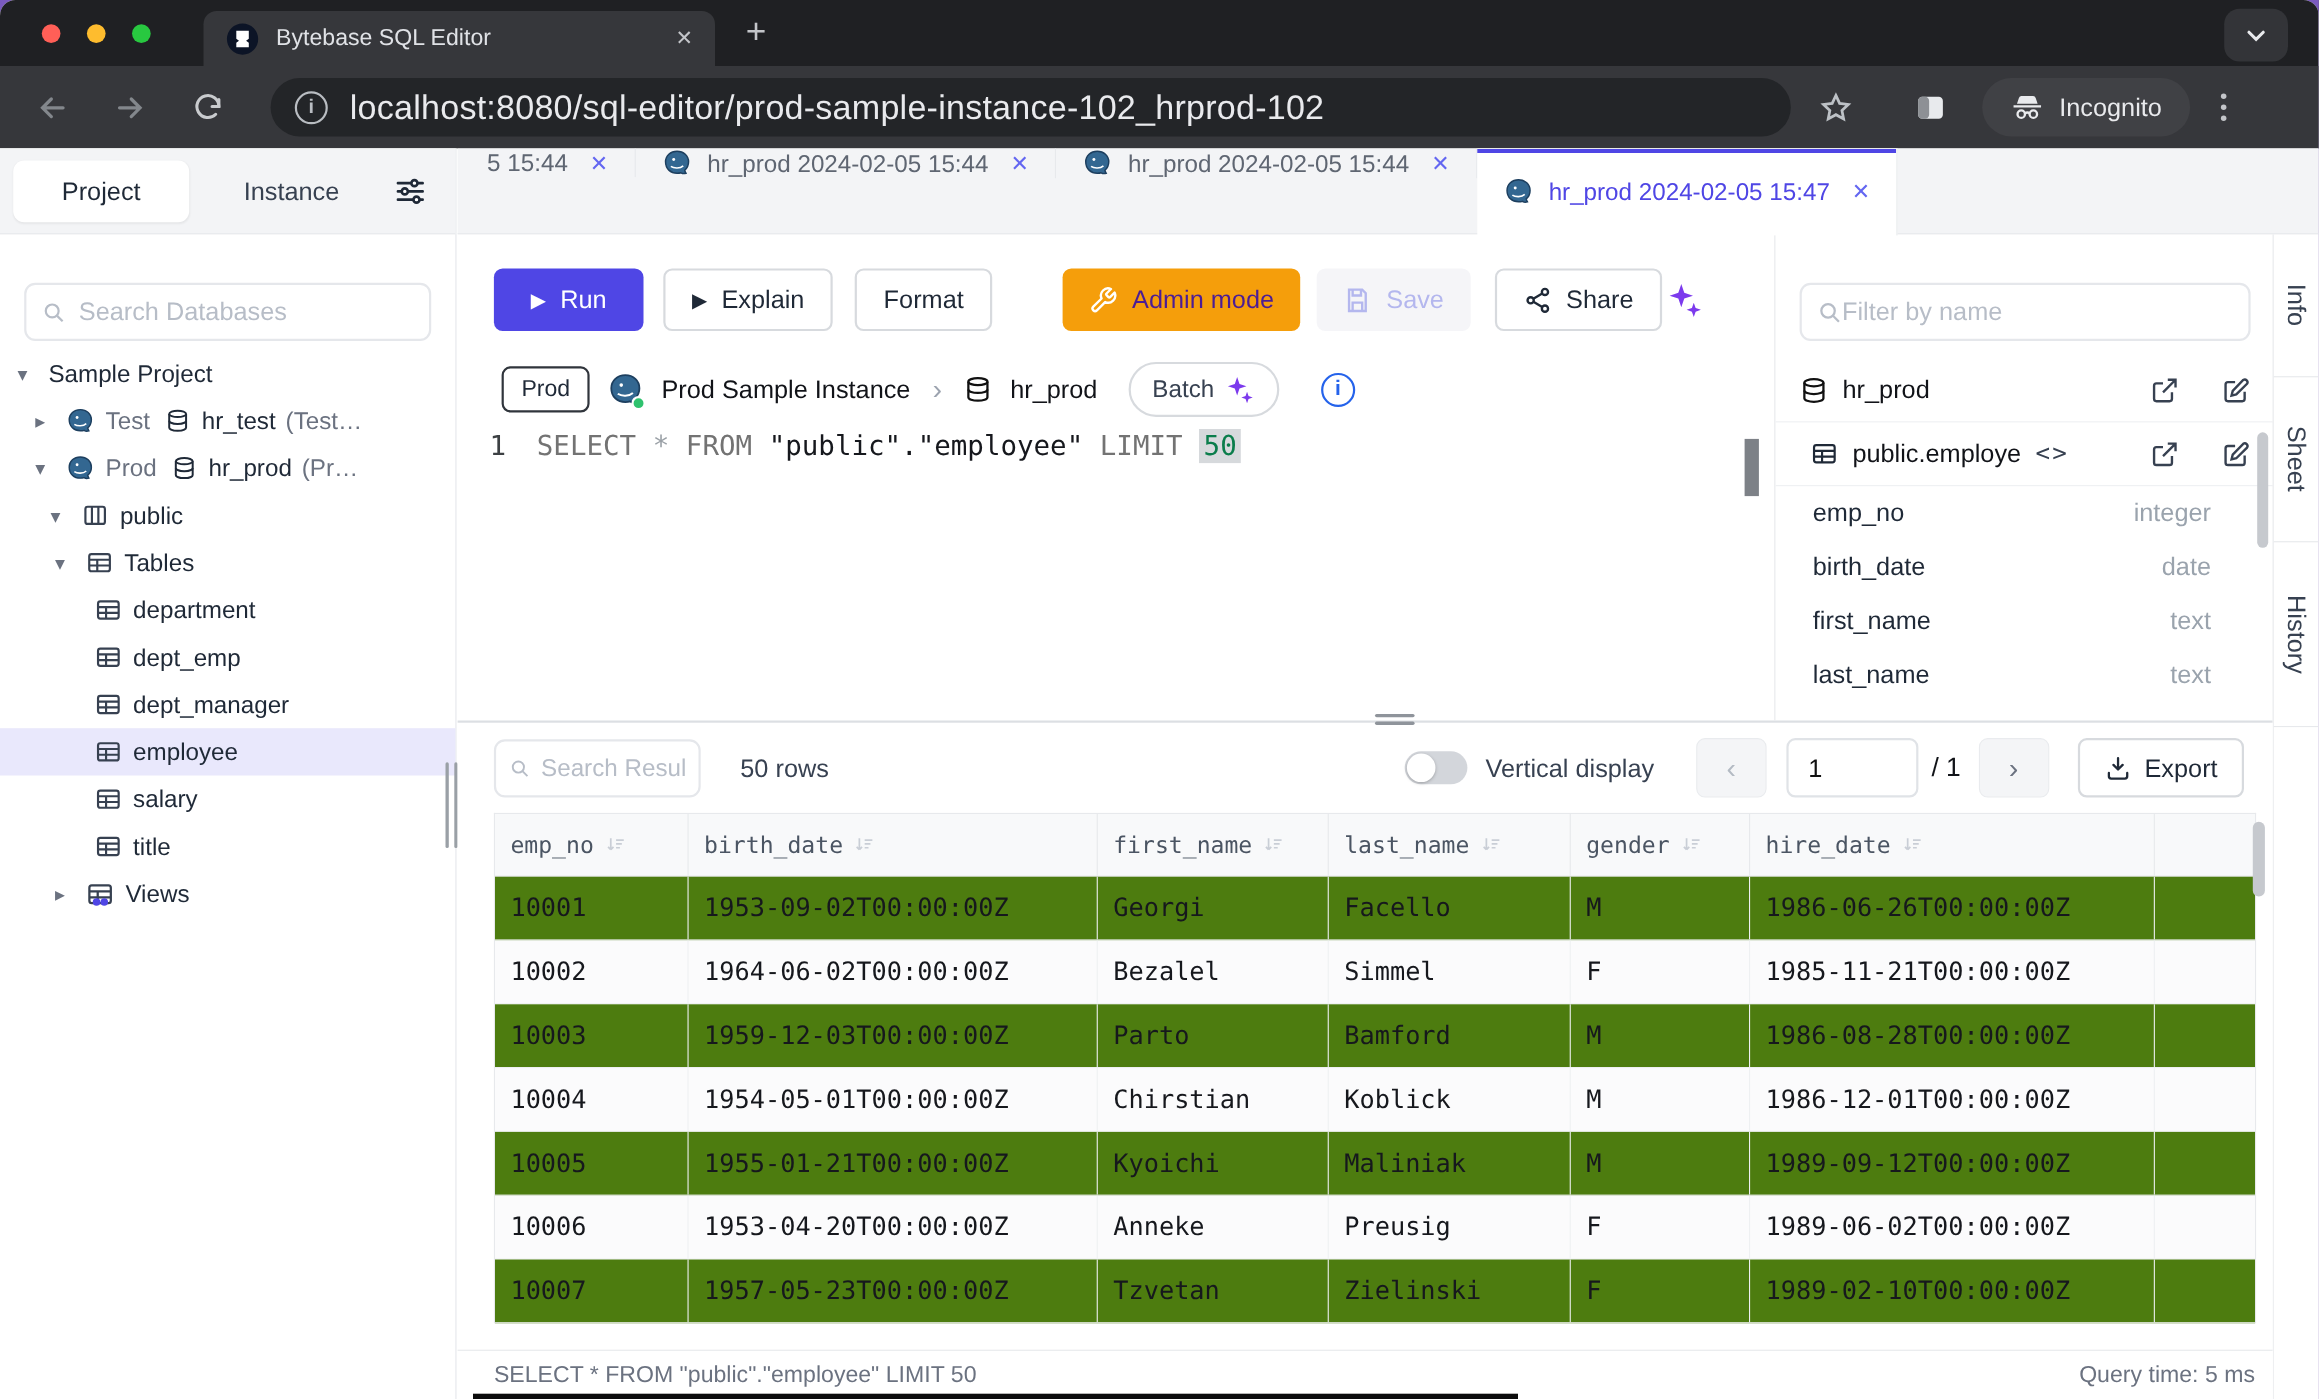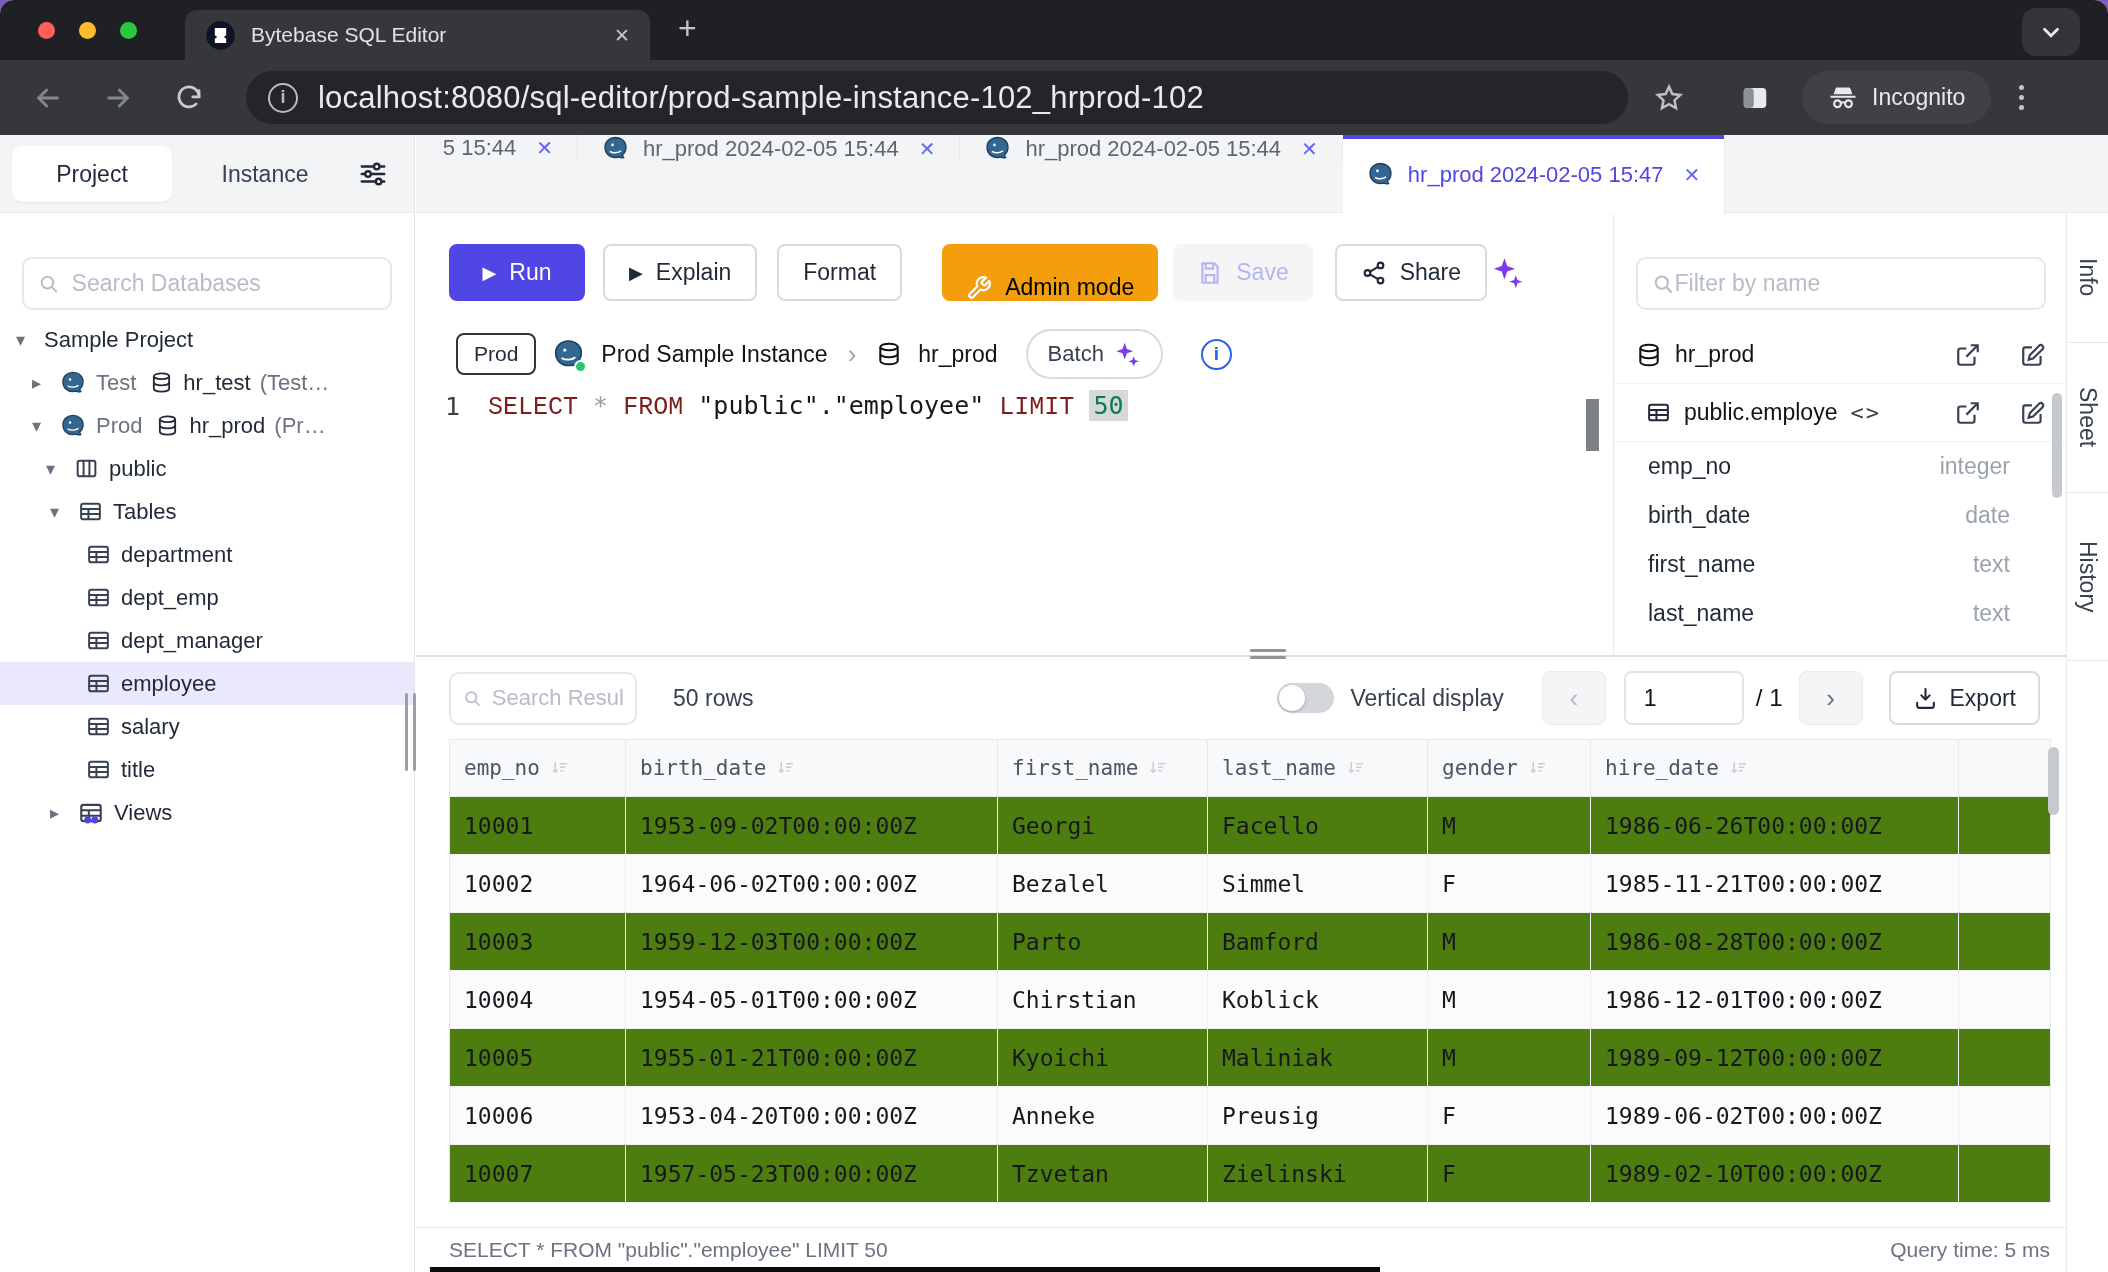--- a/index.html
+++ b/index.html
@@ -92,21 +92,21 @@
     justify-content:center; }
 
   
   .editor-pane { position:absolute; top:78px; left:0; width:1197px; height:442px; background:#fff; }
   .query-toolbar { display:flex; align-items:center; padding:31px 0 0 33px; }
   .btn { height:57px; border-radius:8px; font-size:23px; display:inline-flex; align-items:center;
     padding:0 24px; gap:13px; border:0; background:#fff; font-family:"Liberation Sans",sans-serif; }
   .btn-run { background:#4f46e5; color:#fff; width:136px; justify-content:center; }
   .btn-explain { border:2px solid #d7dade; color:#1f2937; margin-left:18px; }
   .btn-format { border:2px solid #d7dade; color:#1f2937; margin-left:20px; }
-  .btn-admin { background:#f59e0b; color:#000000; margin-left:40px;align-items:flex-end; }
+  .btn-admin { background:#f59e0b; color:#4c1d95; margin-left:64px; }
   .btn-save { background:#f5f5f8; color:#b4b7ee; margin-left:15px; }
   .btn-share { border:2px solid #d7dade; color:#1f2937; margin-left:22px; }
   .play { font-size:18px; }
   .ai-spark { margin-left:4px; display:flex; align-items:center; }
 
   .statement-bar { display:flex; align-items:center; gap:16px; padding:24px 0 0 40px; height:82px; }
   .env-badge { border:2px solid #30353c; border-radius:8px; padding:7px 16px; font-size:21px; color:#1f2937; }
   .pgwrap { position:relative; width:33px; height:33px; flex:none; }
   .pgwrap .statdot { position:absolute; right:-2px; bottom:-2px; width:13px; height:13px; border-radius:50%;
     background:#2fc26e; border:2px solid #fff; }
@@ -114,21 +114,21 @@
   .crumb-sep { color:#9ca3af; font-size:26px; margin:0 4px; }
   .batch-btn { border:2px solid #d7dade; border-radius:999px; height:50px; padding:0 20px; font-size:22px;
     display:flex; align-items:center; gap:10px; color:#374151; background:#fff; margin-left:12px;
     font-family:"Liberation Sans",sans-serif; }
   .info-i { width:31px; height:31px; border-radius:50%; border:2.5px solid #2563eb; color:#2563eb;
     display:flex; align-items:center; justify-content:center; font-size:19px; font-weight:700; margin-left:22px; }
 
   .code-area { position:relative; margin-top:8px; font-family:"DejaVu Sans Mono",monospace; font-size:25px; }
   .code-line { display:flex; align-items:center; }
   .ln { width:72px; text-align:right; color:#3c4043; padding-right:28px; flex:none; }
-  .tok-keyword { color:#7f1d1d;font-family:Liberation Mono, monospace; }
+  .tok-keyword { color:#737373; }
   .tok-operator { color:#9aa0a6; }
   .tok-identifier { color:#16181d; }
   .tok-plain { white-space:pre; }
   .tok-number-selected { color:#0a7d4b; background:#d6d9dc; padding:1px 4px; }
   .ed-scroll { position:absolute; right:12px; top:8px; width:13px; height:52px; background:#7d8187; }
 
   
   .right-panel { position:absolute; top:78px; left:1197px; width:455px; height:442px;
     border-left:1px solid #e7e9ec; background:#fff; overflow:hidden; }
   .filter-box { margin:44px 22px 0; height:53px; border:2px solid #e5e7eb; border-radius:10px;

